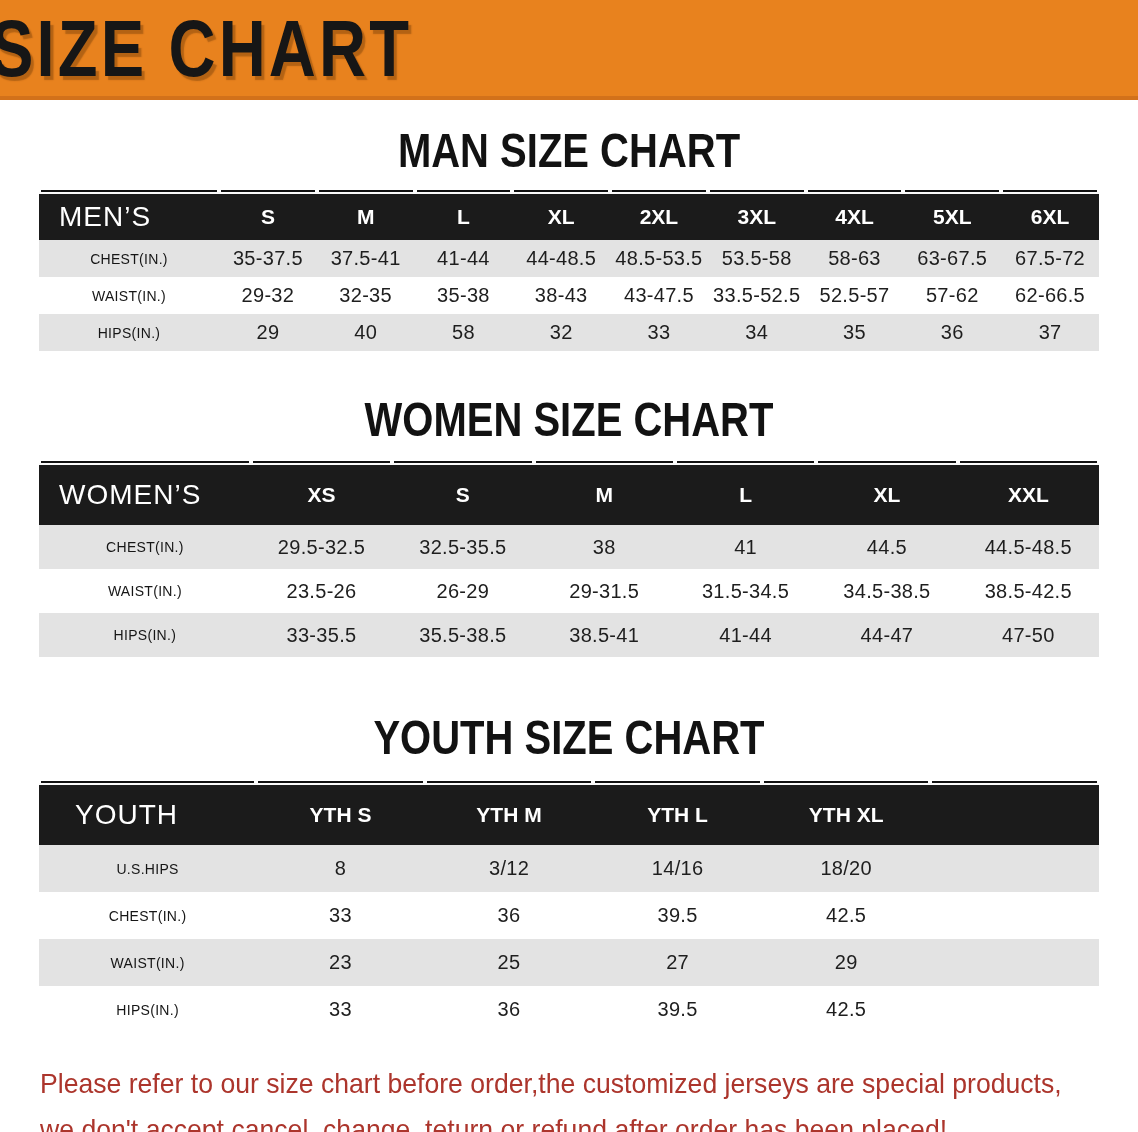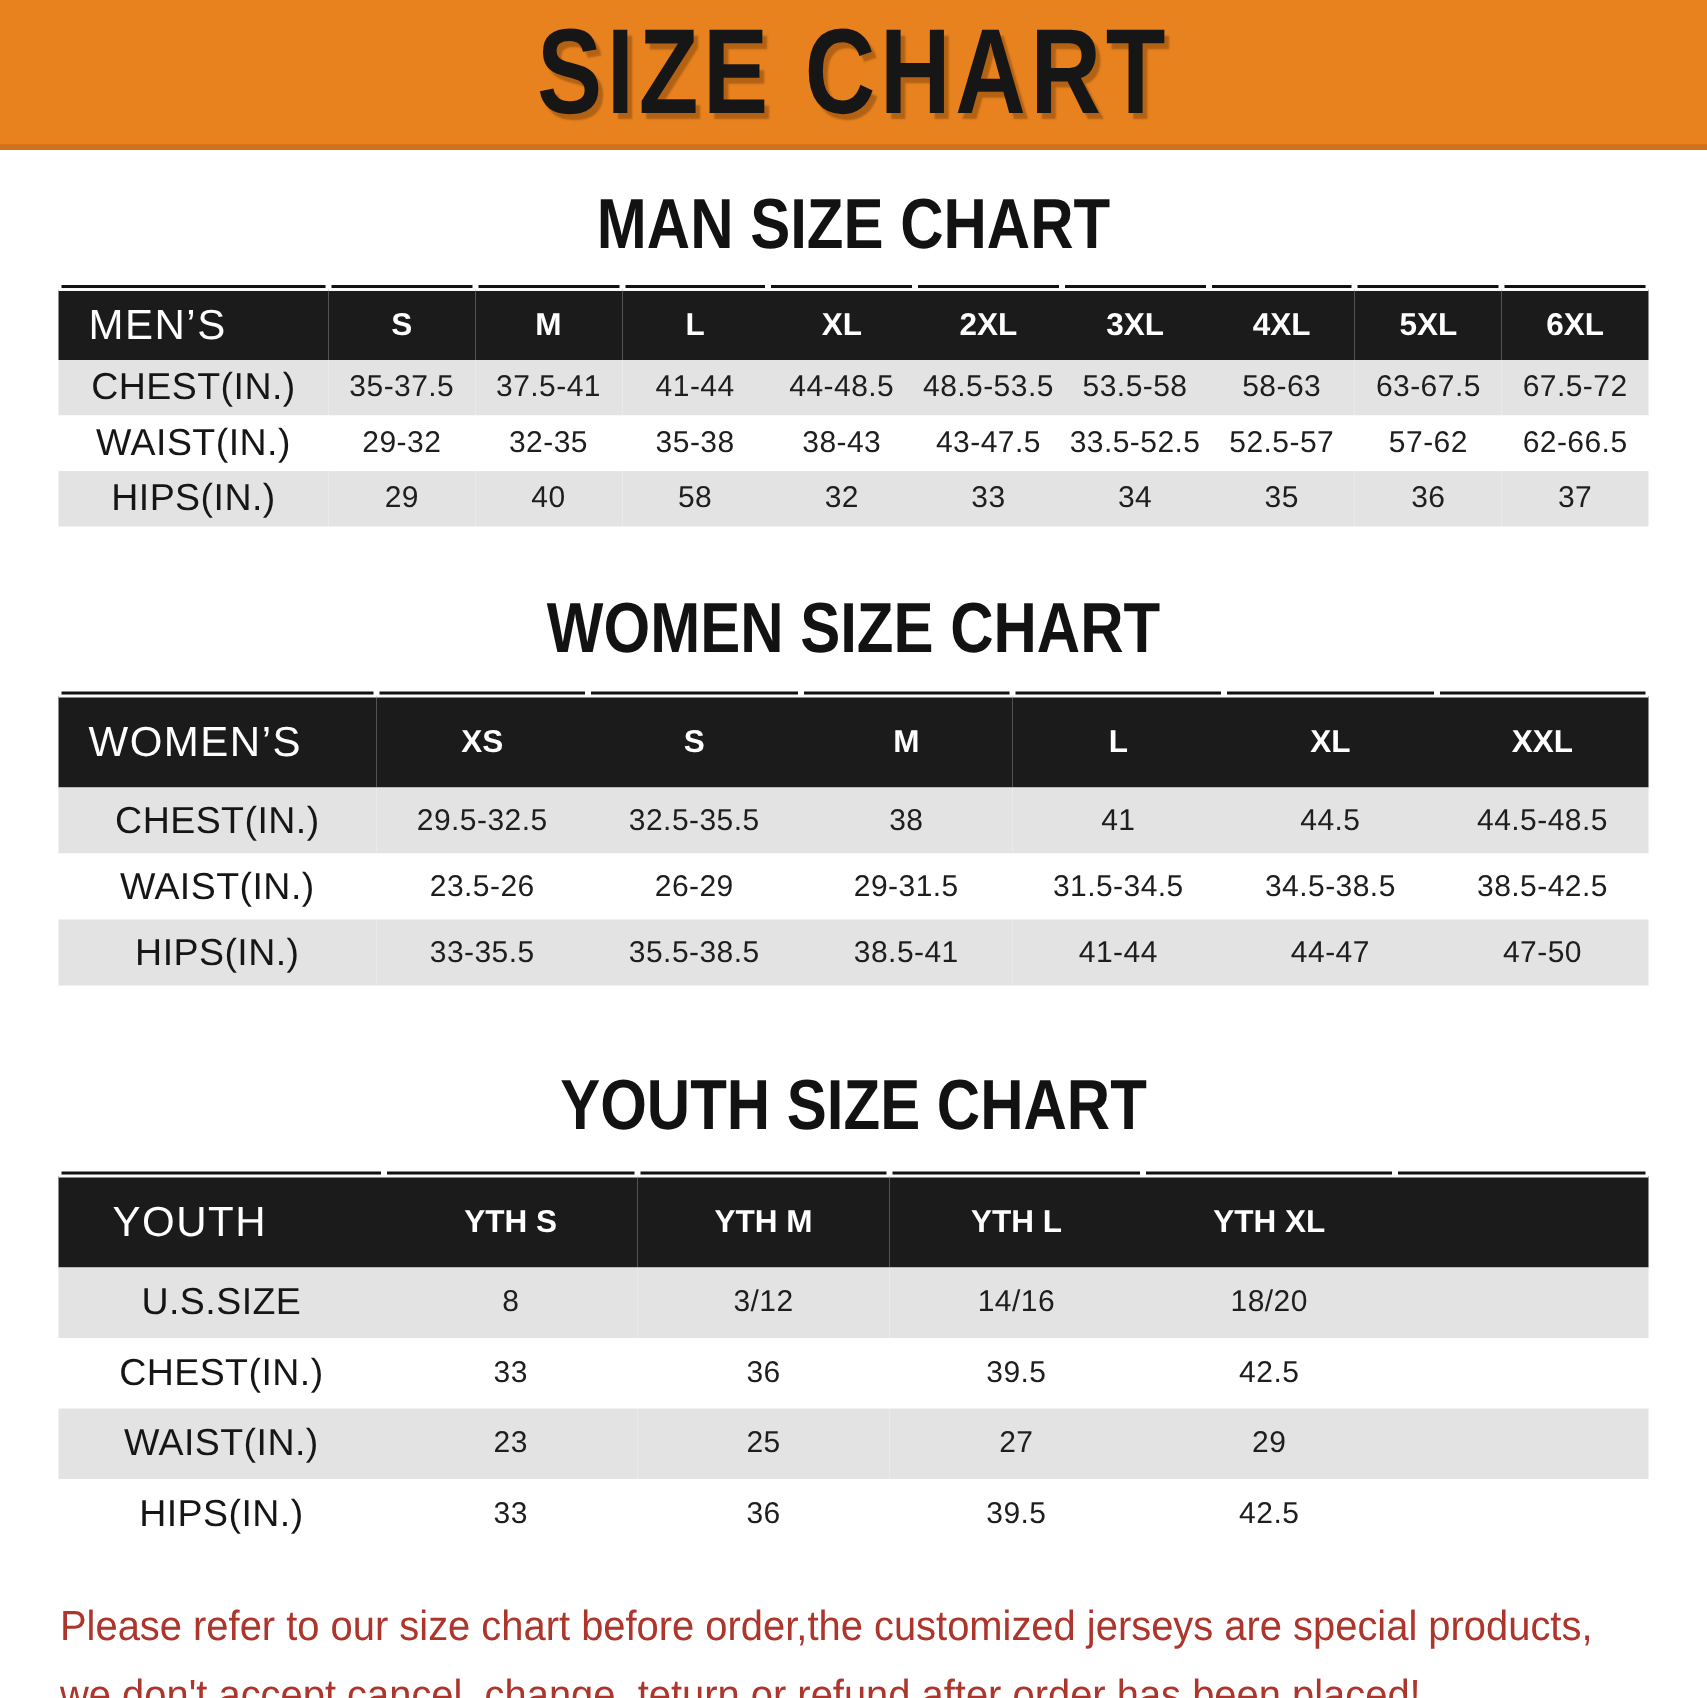--- a/index.html
+++ b/index.html
@@ -12,21 +12,20 @@
     font-family: "Liberation Sans", sans-serif;
   }
 
   
   .banner {
     height: 96px;
     background: var(--banner_bg, #E8821E);
     border-bottom: 4px solid var(--banner_border, #D2711A);
     display: flex;
     align-items: center;
-    justify-content: center;
   }
   .banner-title {
     font-size: 62px;
     font-weight: 900;
     letter-spacing: 3px;
     color: var(--title_color, #161616);
     transform: scale(1.05, 1.3);
     text-shadow: 3px 3px 1px rgba(80, 40, 0, 0.35);
     white-space: nowrap;
   }
@@ -81,21 +80,21 @@
   .size-table tbody tr:nth-child(odd) { background: var(--stripe, #E3E3E3); }
   .size-table tbody tr:nth-child(even) { background: #ffffff; }
 
   .size-table td {
     text-align: center;
     font-size: 20px;
     color: #1e1e1e;
     letter-spacing: 0.3px;
   }
   .size-table td:first-child {
-    font-size: 25px;
+    font-size: 14px;
     color: #161616;
   }
   .table-men   td { height: 35px; }
   .table-women td { height: 42px; }
   .table-youth td { height: 45px; }
 
   
   .table-men   thead th:first-child { width: 15%; }
   .table-women thead th:first-child { width: 18%; }
   .table-youth thead th:first-child { width: 17%; padding-left: 36px; }
@@ -234,21 +233,21 @@
           <th>YOUTH</th>
           <th>YTH S</th>
           <th>YTH M</th>
           <th>YTH L</th>
           <th>YTH XL</th>
           <th></th>
         </tr>
       </thead>
       <tbody>
         <tr>
-          <td>U.S.SIZE</td>
+          <td>U.S.HIPS</td>
           <td>8</td>
           <td>3/12</td>
           <td>14/16</td>
           <td>18/20</td>
           <td></td>
         </tr>
         <tr>
           <td>CHEST(IN.)</td>
           <td>33</td>
           <td>36</td>

